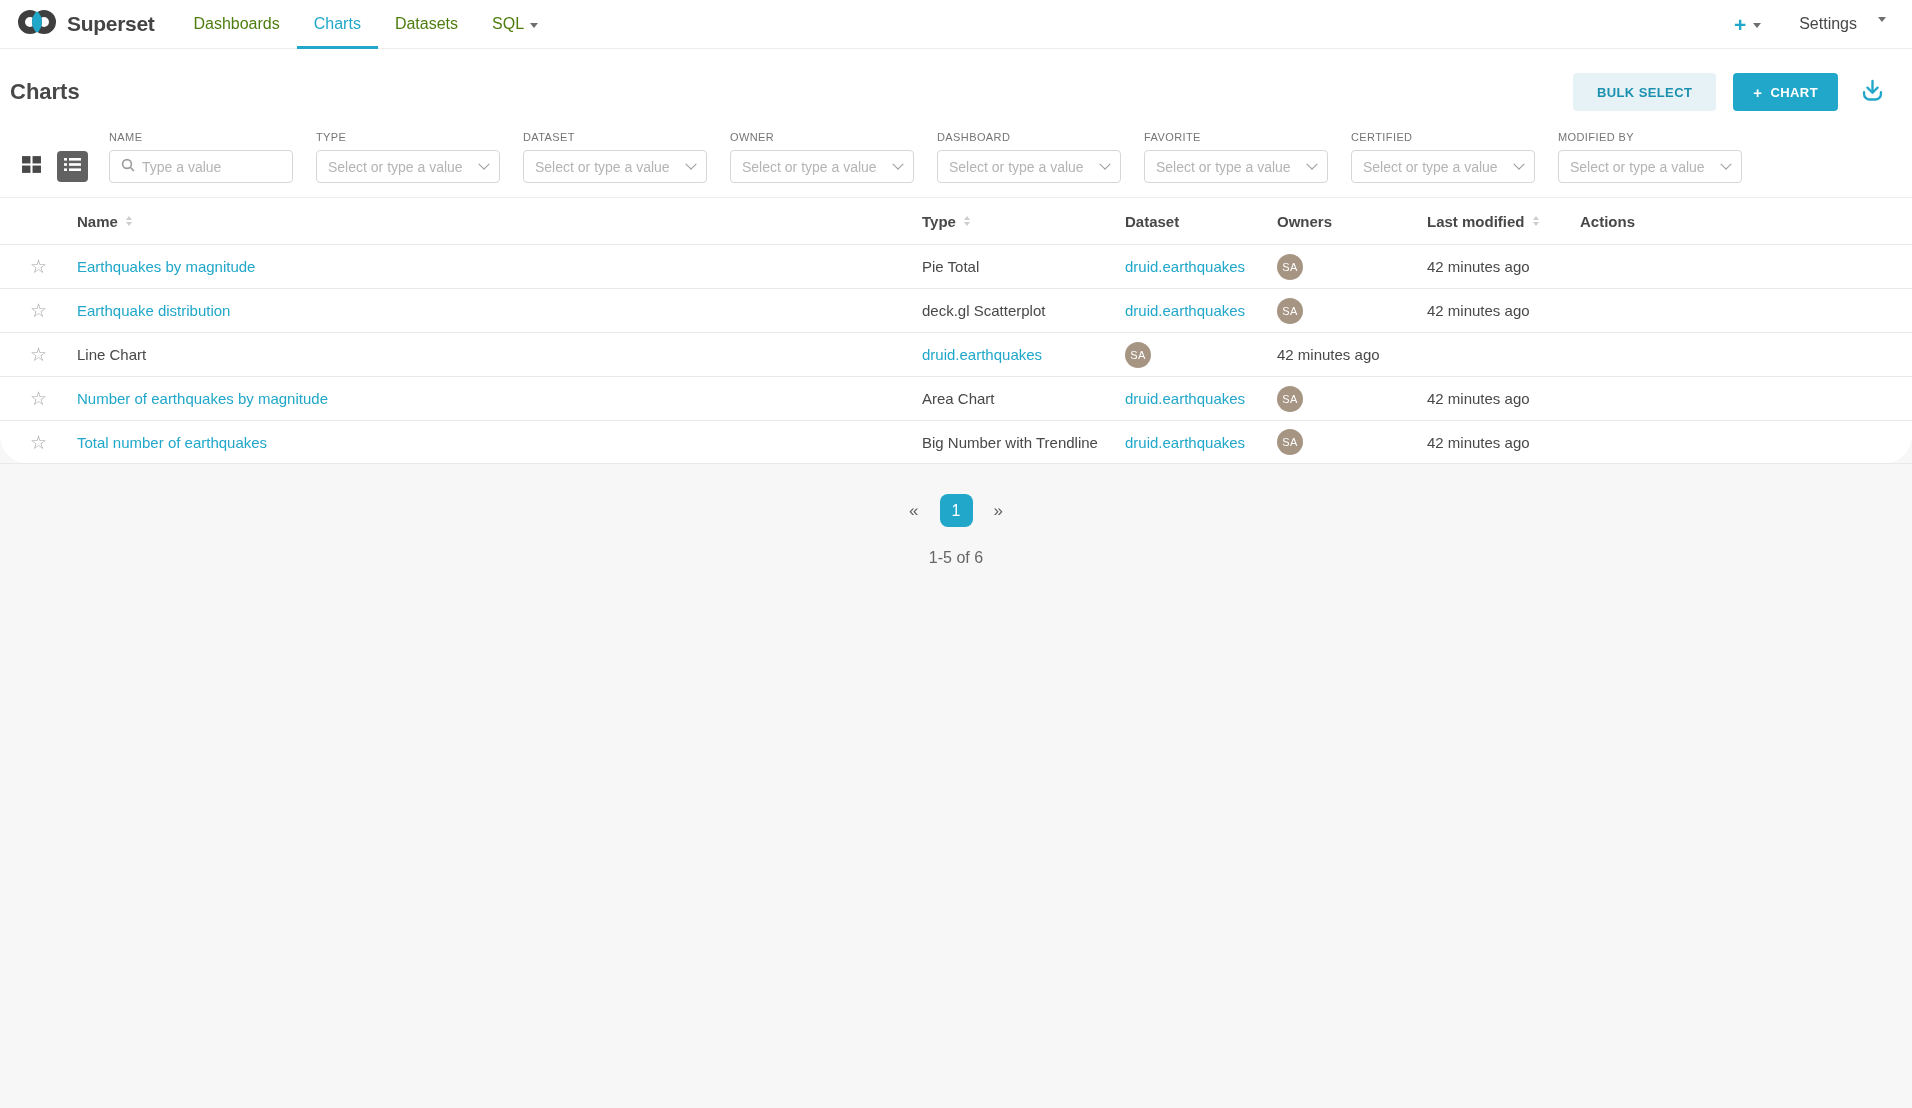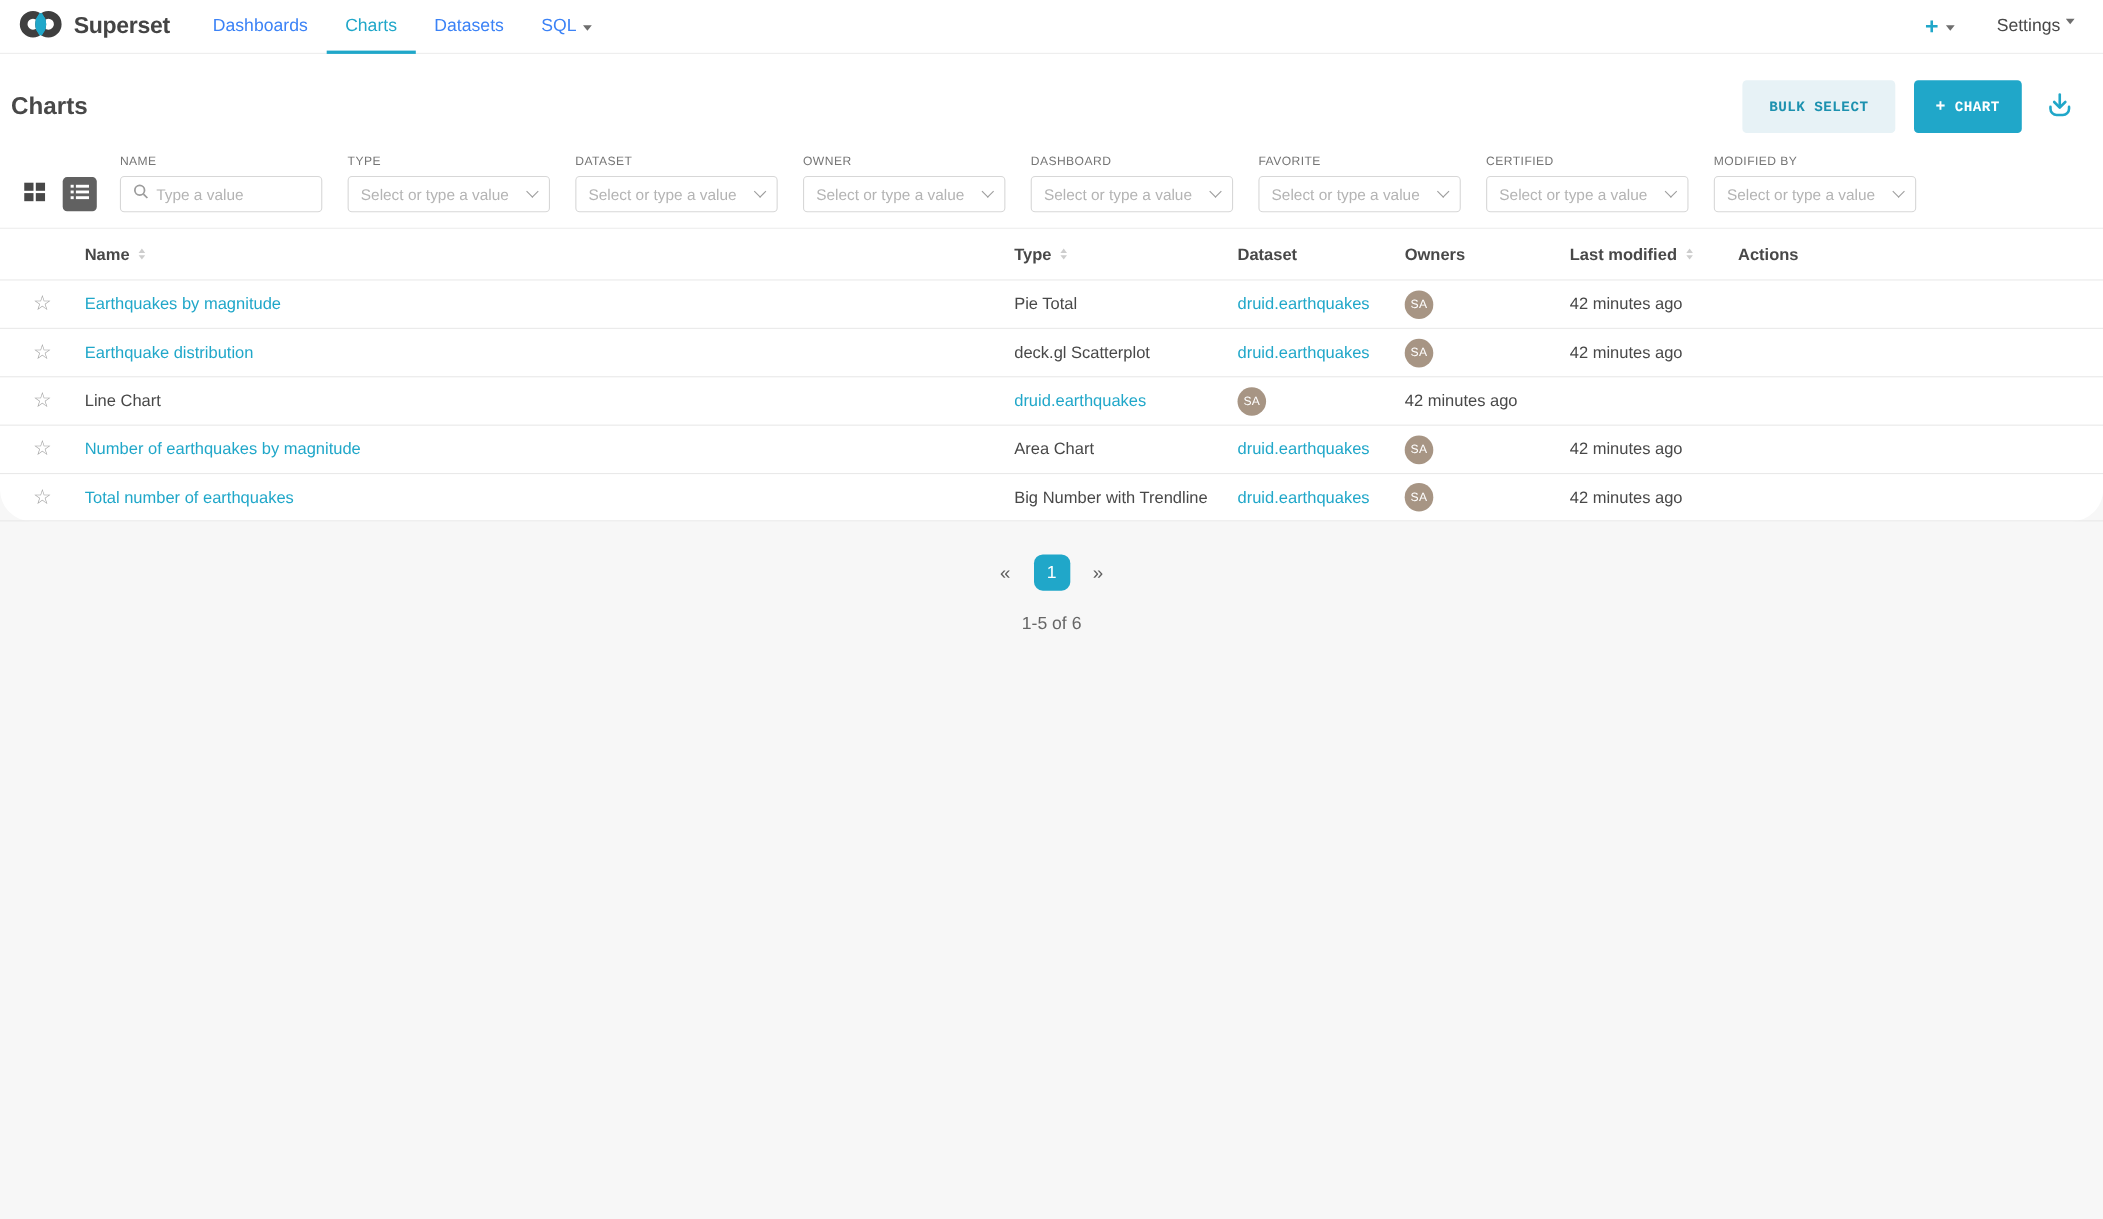--- a/index.html
+++ b/index.html
@@ -14,42 +14,42 @@
 
   
   .navbar {
     height:49px; display:flex; align-items:stretch;
     padding-left:16px; background:#fff; border-bottom:1px solid #EDEDED;
   }
   .brand { display:flex; align-items:center; gap:9px; margin-right:22px; cursor:pointer; }
   .brand-name { font-size:21px; font-weight:bold; color:#444; letter-spacing:-0.3px; }
   .nav-item {
     display:flex; align-items:center; gap:6px; padding:0 17px;
-    font-size:16px; color:#3b82f6; cursor:pointer; position:relative;
+    font-size:16px; color:#4d7c0f; cursor:pointer; position:relative;
   }
   .nav-item.active { color:#20A7C9; }
   .nav-item.active::after {
     content:""; position:absolute; left:0; right:0; bottom:-1px; height:3px; background:#20A7C9;
   }
   .caret-down {
     width:0; height:0; display:inline-block;
     border-left:4px solid transparent; border-right:4px solid transparent;
     border-top:5px solid #6E6E6E; margin-top:2px;
   }
   .nav-right { margin-left:auto; display:flex; align-items:center; gap:38px; padding-right:26px; }
   .plus-menu { display:flex; align-items:center; gap:7px; cursor:pointer; }
   .plus-glyph { color:#20A7C9; font-size:21px; font-weight:bold; line-height:1; }
-  .settings-menu { display:flex; align-items:flex-start; gap:5px; font-size:16px; cursor:pointer; }
+  .settings-menu { display:flex; align-items:flex-start; gap:21px; font-size:16px; cursor:pointer; }
 
   
   .page-header { display:flex; align-items:center; padding:24px 26px 16px 10px; }
   .page-title { font-size:22px; font-weight:bold; color:#484848; }
   .header-actions { margin-left:auto; display:flex; align-items:center; gap:17px; }
-  .btn { border:none; border-radius:4px; font-family:Liberation Mono, monospace; font-weight:bold;
-         font-size:13px; letter-spacing:0.4px; cursor:pointer; height:48px; }
+  .btn { border:none; border-radius:4px; font-family:Liberation Sans, sans-serif; font-weight:bold;
+         font-size:13px; letter-spacing:0.4px; cursor:pointer; height:38px; }
   .btn-secondary { background:#E7F2F6; color:#1C91AF; padding:0 24px; }
   .btn-primary { background:#20A7C9; color:#fff; padding:0 20px;
                  display:flex; align-items:center; gap:8px; }
   .btn-primary .plus { font-size:15px; font-weight:bold; }
   .export-btn { background:none; border:none; cursor:pointer; margin-left:4px; display:flex; align-items:center; }
 
   
   .filter-bar { display:flex; align-items:flex-end; gap:23px; padding:4px 26px 14px 18px; }
   .view-toggles { display:flex; align-items:center; gap:13px; height:33px; margin-right:-2px; }
   .toggle-card { width:26px; height:26px; display:flex; align-items:center; justify-content:center; cursor:pointer; }

